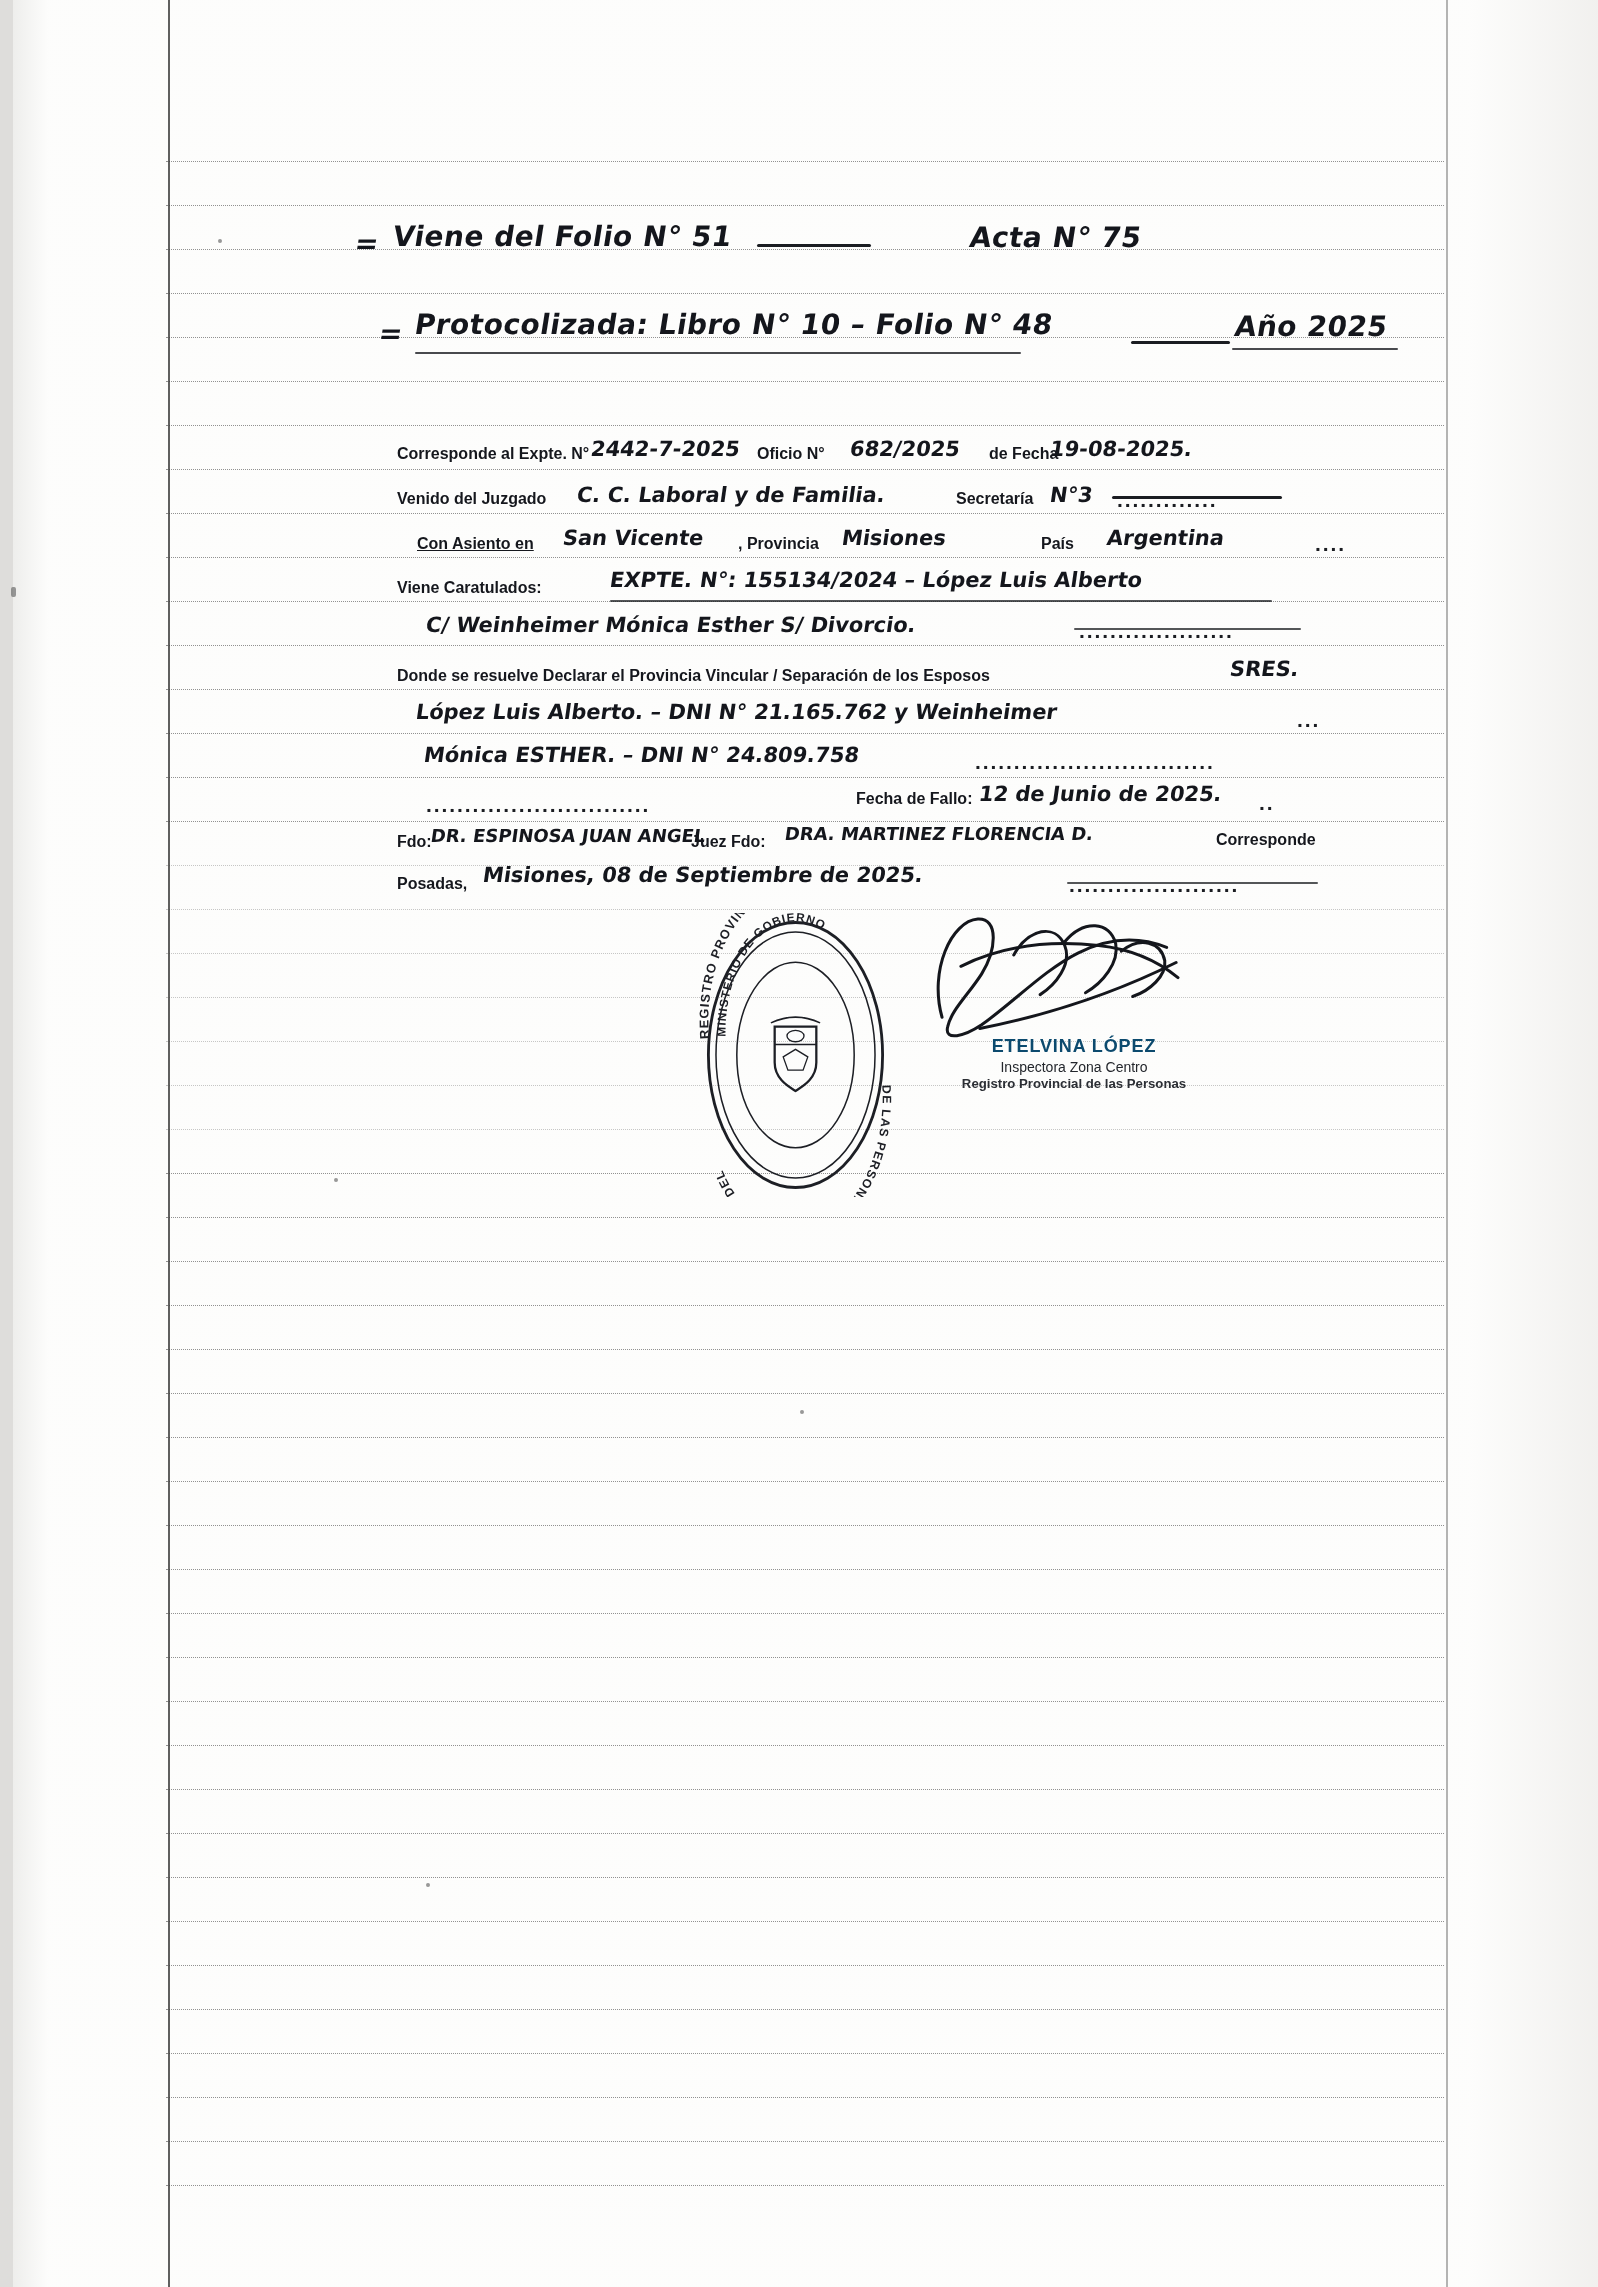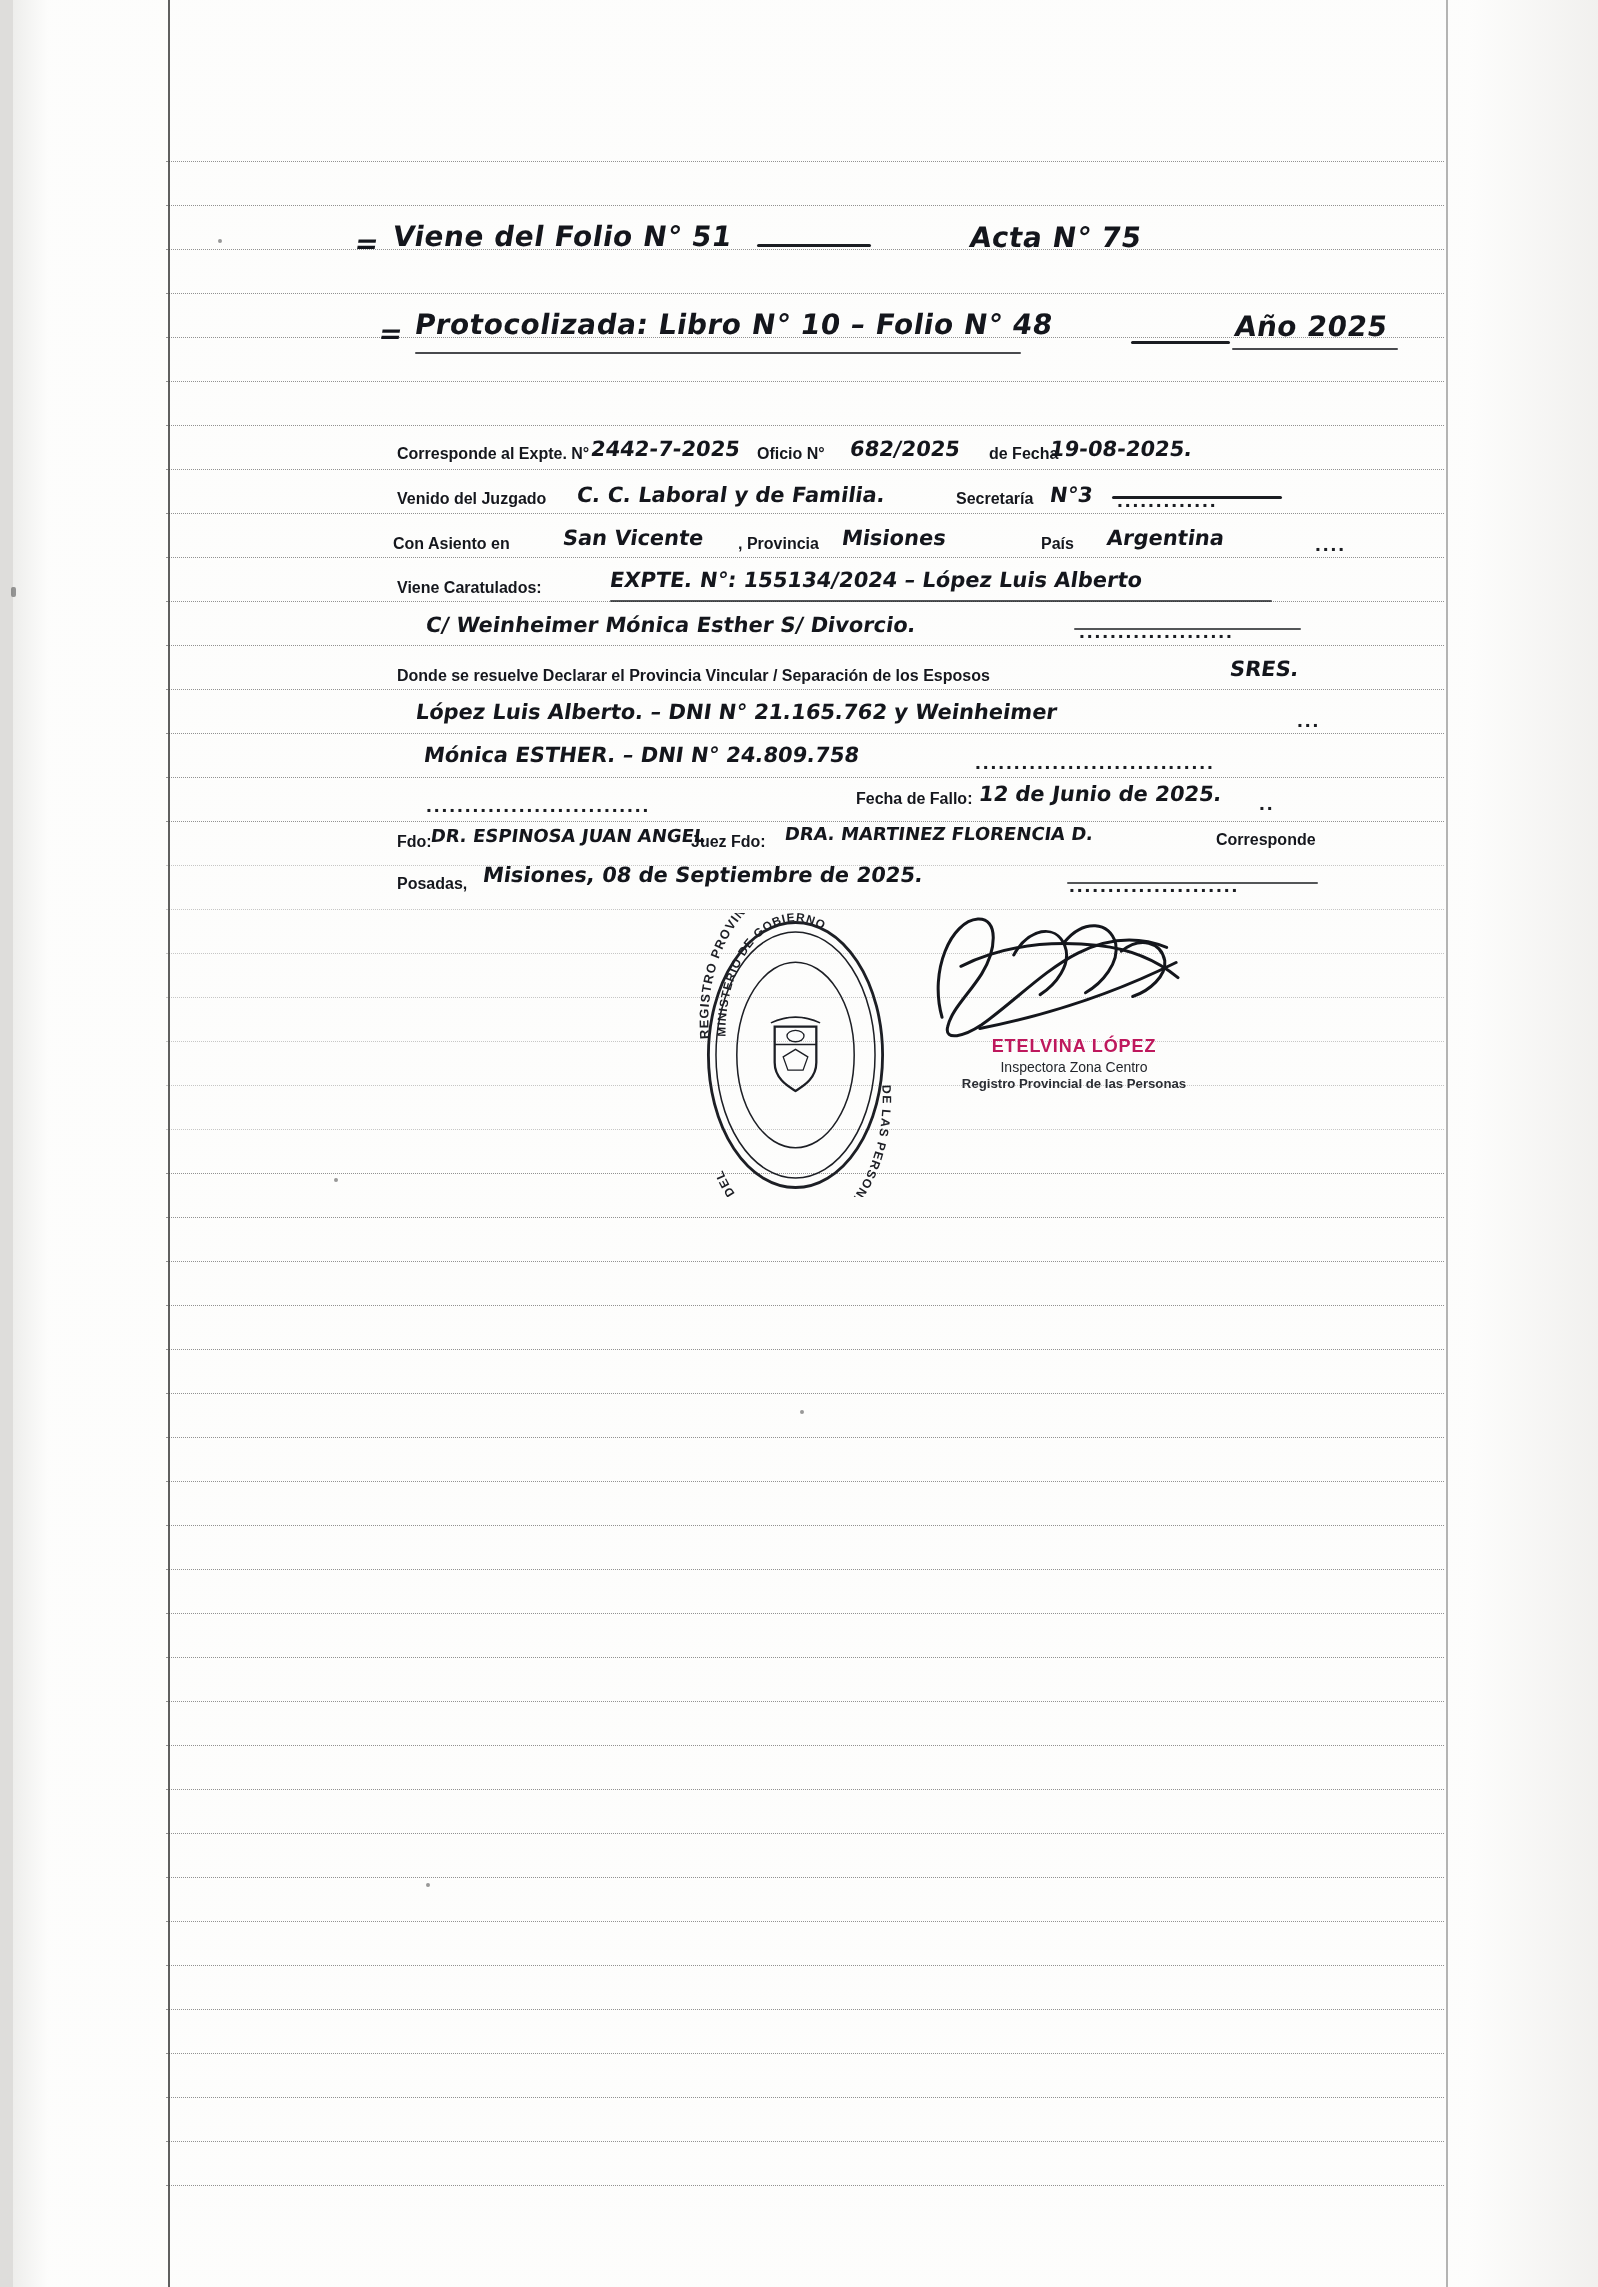--- a/index.html
+++ b/index.html
@@ -40,21 +40,21 @@
   .dots{position:absolute;font-size:21px;font-weight:700;color:#1b1d22;letter-spacing:1.9px;}
 
   
   .stamp{position:absolute;left:696px;top:913px;width:199px;height:284px;}
   .stamp svg{width:100%;height:100%;}
 
   
   .sig{position:absolute;left:923px;top:904px;width:274px;height:151px;}
   .sig svg{width:100%;height:100%;}
   .sigblock{position:absolute;left:932px;top:1036px;width:284px;text-align:center;}
-  .sig-name{font-size:18px;font-weight:700;letter-spacing:0.9px;color:#be185d;}
+  .sig-name{font-size:18px;font-weight:700;letter-spacing:0.9px;color:#0c4a6e;}
   .sig-role{font-size:14px;font-weight:400;color:#23262c;margin-top:1.9px;}
   .sig-org{font-size:13.2px;font-weight:700;color:#2b2e34;margin-top:0.9px;}
 
   
   .speck{position:absolute;background:#6d6d6d;border-radius:50%;opacity:.7;}
 </style>
 </head>
 <body>
 
 <div id="scan">
@@ -132,21 +132,21 @@
   <div class="printed" style="left:989px;top:445px;">de Fecha</div>
   <div class="hand hw-sm" style="left:1050px;top:437px;">19-08-2025.</div>
 
   <div class="printed" style="left:397px;top:490px;">Venido del Juzgado</div>
   <div class="hand hw-sm" style="left:577px;top:483px;">C. C. Laboral y de Familia.</div>
   <div class="printed" style="left:956px;top:490px;">Secretaría</div>
   <div class="hand hw-sm" style="left:1050px;top:483px;">N°3</div>
   <div class="dots" style="left:1117px;top:488px;">.............</div>
   <div class="stroke" style="left:1112px;top:496px;width:170px;"></div>
 
-  <div class="printed" style="left:393px;top:535px;">Con Asiento en</div>
+  <div class="printed" style="left:417px;top:535px;text-decoration:underline;">Con Asiento en</div>
   <div class="hand hw-sm" style="left:563px;top:526px;">San Vicente</div>
   <div class="printed" style="left:738px;top:535px;">, Provincia</div>
   <div class="hand hw-sm" style="left:842px;top:526px;">Misiones</div>
   <div class="printed" style="left:1041px;top:535px;">País</div>
   <div class="hand hw-sm" style="left:1107px;top:526px;">Argentina</div>
   <div class="dots" style="left:1315px;top:532px;">....</div>
 
   <div class="printed" style="left:397px;top:579px;">Viene Caratulados:</div>
   <div class="hand hw-sm" style="left:610px;top:568px;">EXPTE. N°: 155134/2024 – López Luis Alberto</div>
   <div class="stroke thin" style="left:610px;top:600px;width:662px;opacity:.75;"></div>

